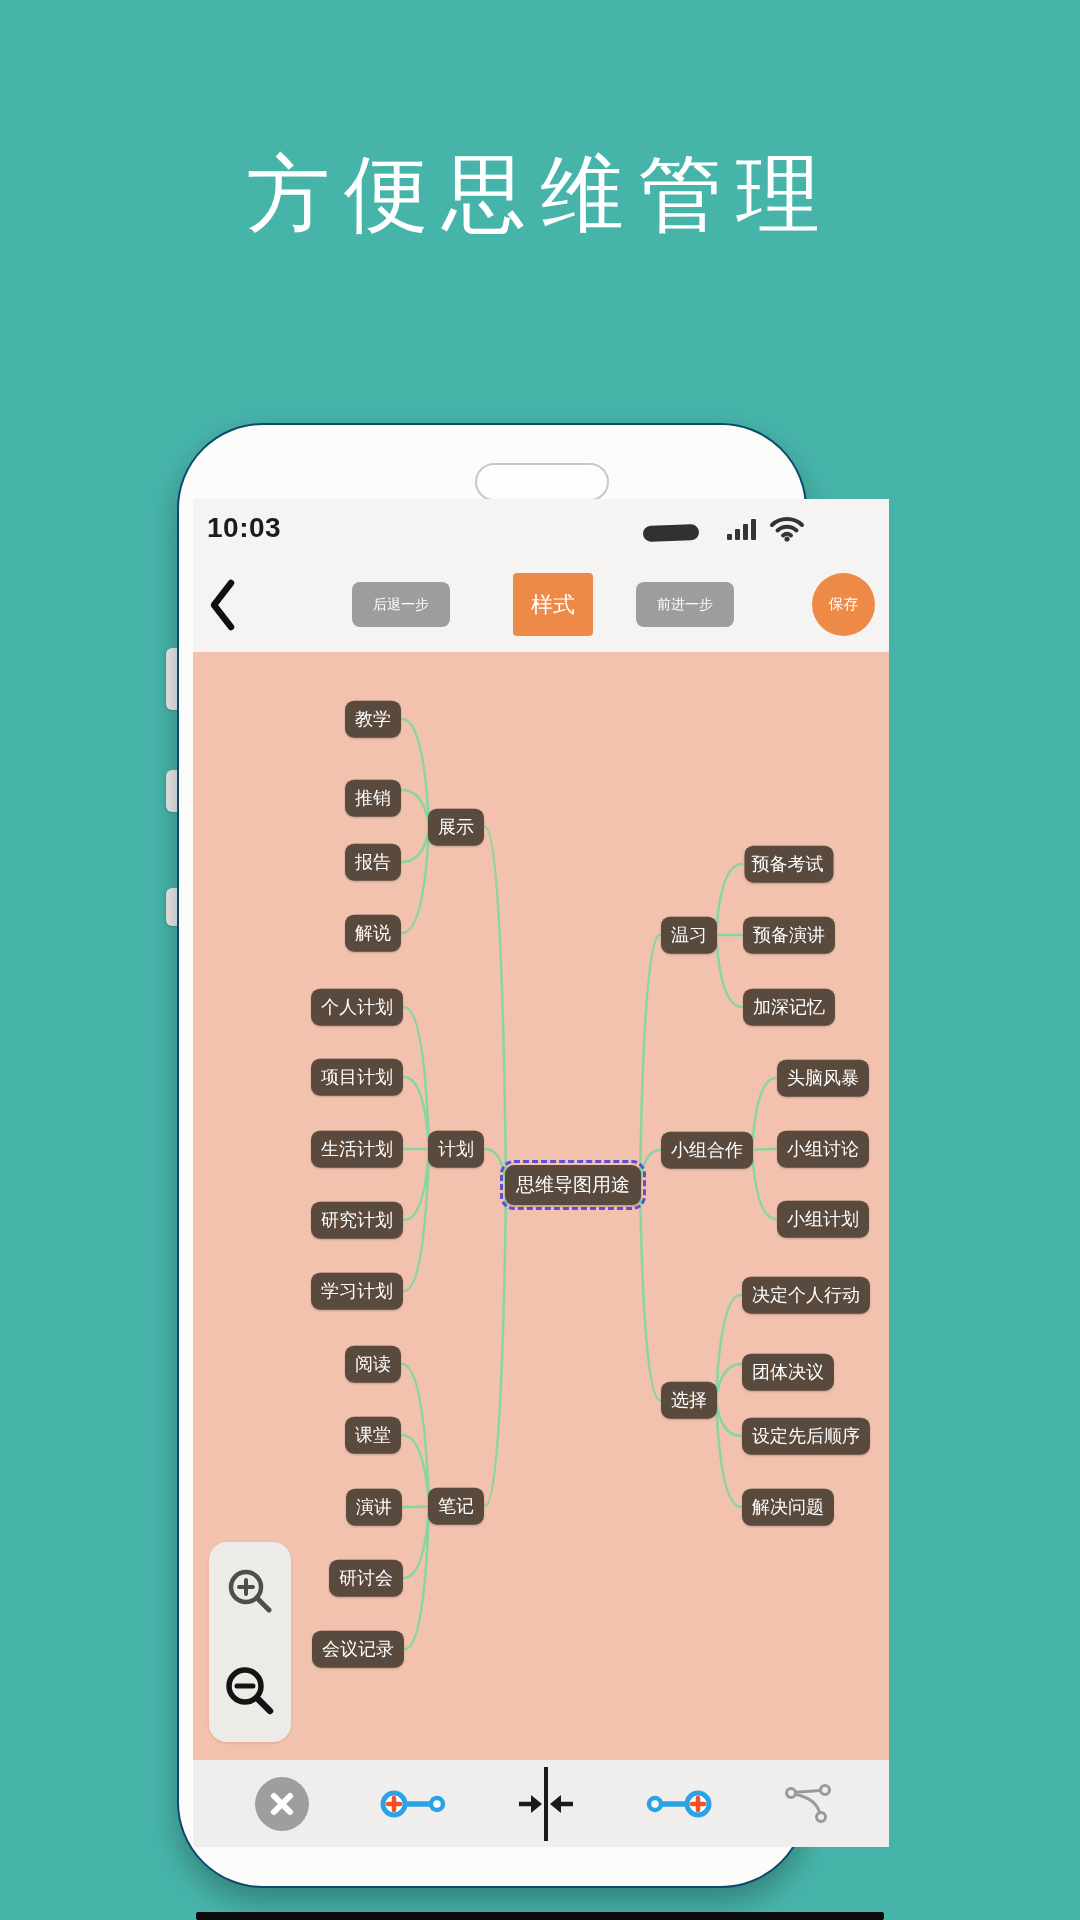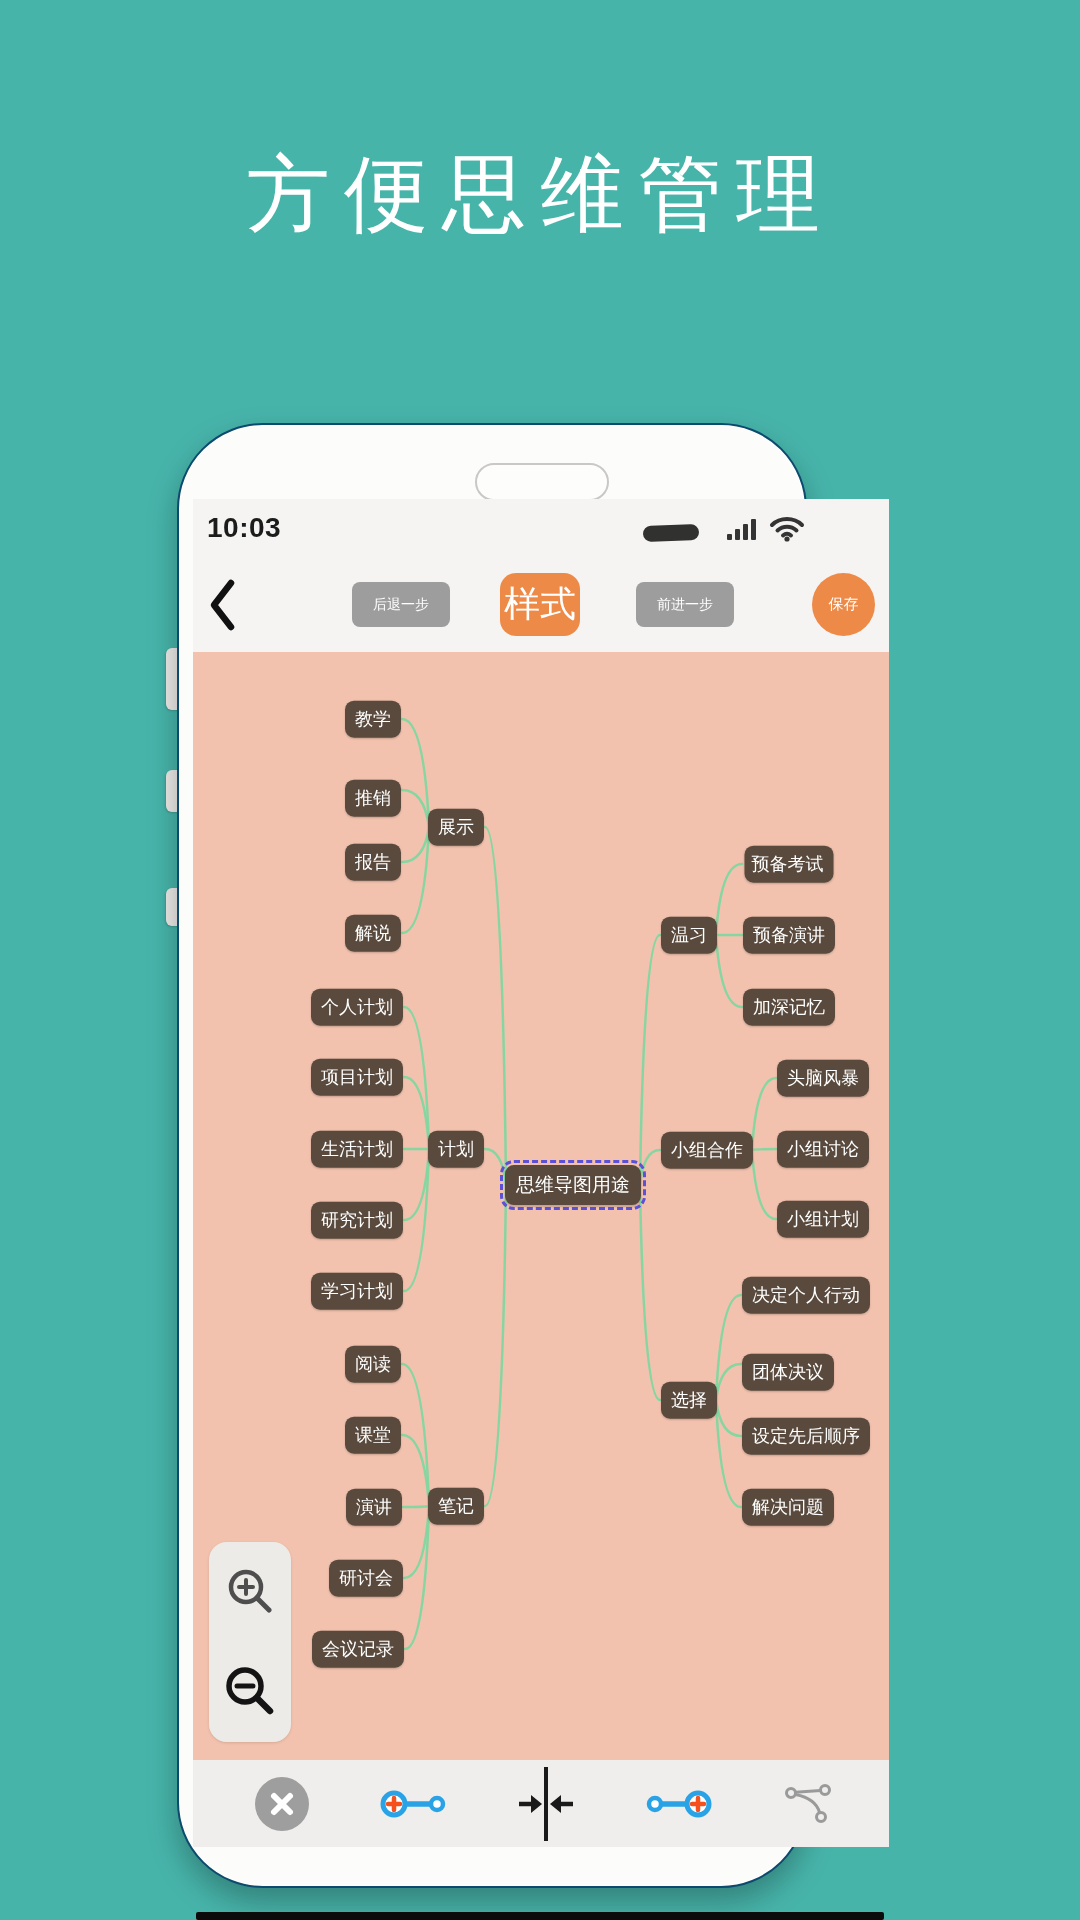--- a/index.html
+++ b/index.html
@@ -35,22 +35,22 @@
   .status-blob{position:absolute;left:450px;top:26px;width:56px;height:16px;border-radius:8px;
     background:#1f1f1f;opacity:.92;transform:rotate(-2deg);}
   
   .toolbar{position:relative;height:95px;}
   .toolbar > *{position:absolute;}
   .back-btn{left:12px;top:19px;width:34px;height:58px;background:none;border:none;cursor:pointer;}
   .btn{border:none;color:#fff;cursor:pointer;font-family:inherit;white-space:nowrap;}
   .btn-gray{left:159px;top:25px;width:98px;height:45px;background:var(--btn-gray);
     border-radius:8px;font-size:14px;}
   .btn-gray.redo{left:443px;}
-  .btn-style{left:307px;top:16px;width:80px;height:63px;background:var(--accent);
-    border-radius:16px;font-size:36px;}
+  .btn-style{left:320px;top:16px;width:80px;height:63px;background:var(--accent);
+    border-radius:4px;font-size:22px;}
   .btn-save{left:619px;top:16px;width:63px;height:63px;background:var(--accent);
     border-radius:50%;font-size:15px;}
   
   .canvas{position:relative;width:696px;height:1108px;background:var(--canvas);overflow:hidden;}
   #edge-svg{position:absolute;left:0;top:0;width:696px;height:1108px;}
   #edge-svg path{stroke:var(--edge);stroke-width:2.5;fill:none;stroke-linecap:round;opacity:.95;}
   #nodes{position:absolute;inset:0;}
   .mm-node{position:absolute;transform:translate(-50%,-50%);background:var(--node);
     color:var(--node-text);font-size:18px;line-height:1.15;padding:8px 10px;border-radius:9px;
     white-space:nowrap;box-shadow:0 1px 2px rgba(0,0,0,.18);}

